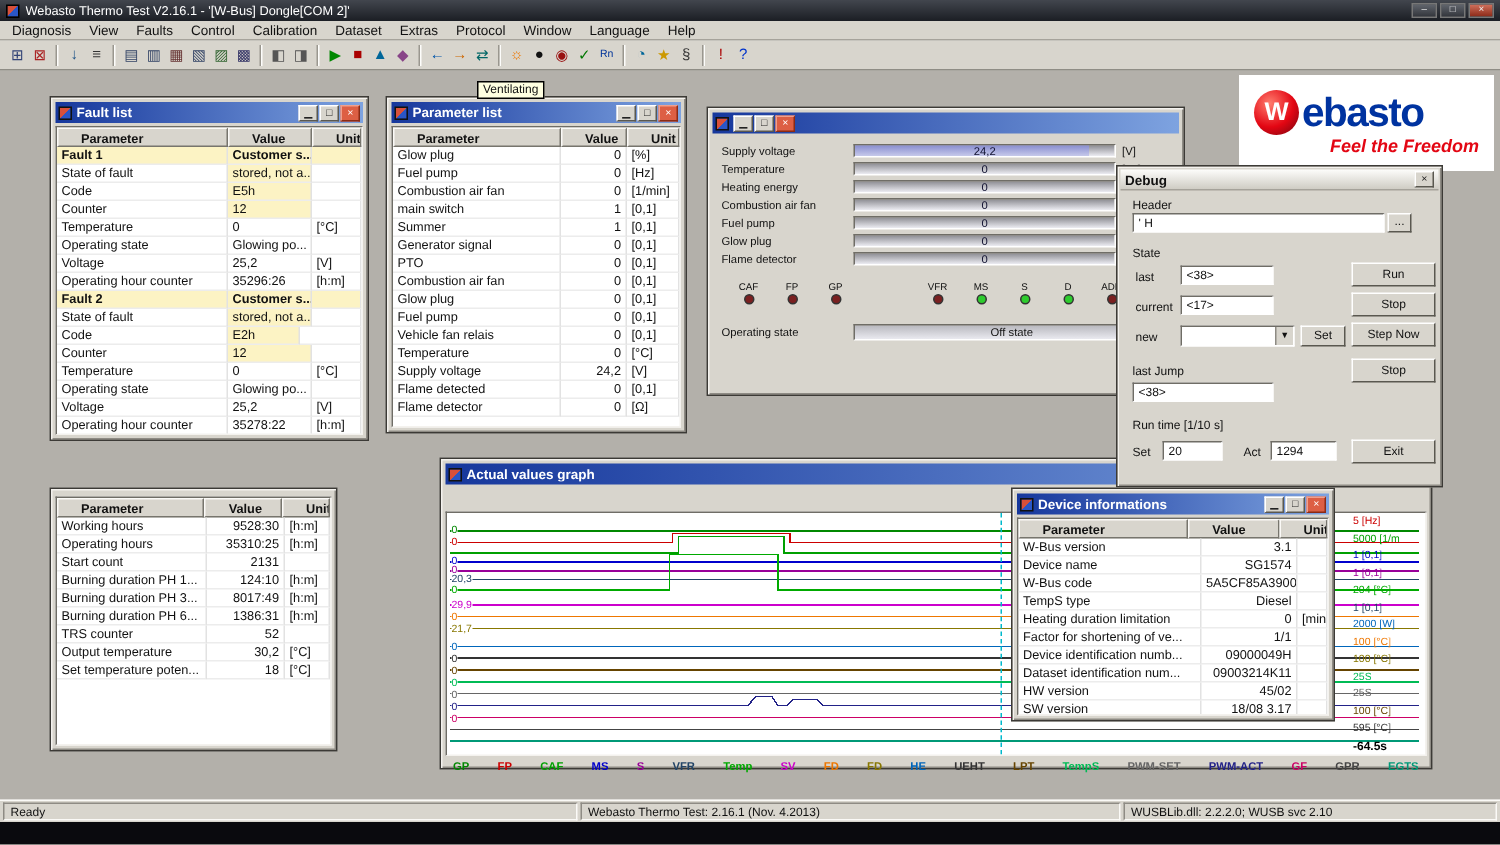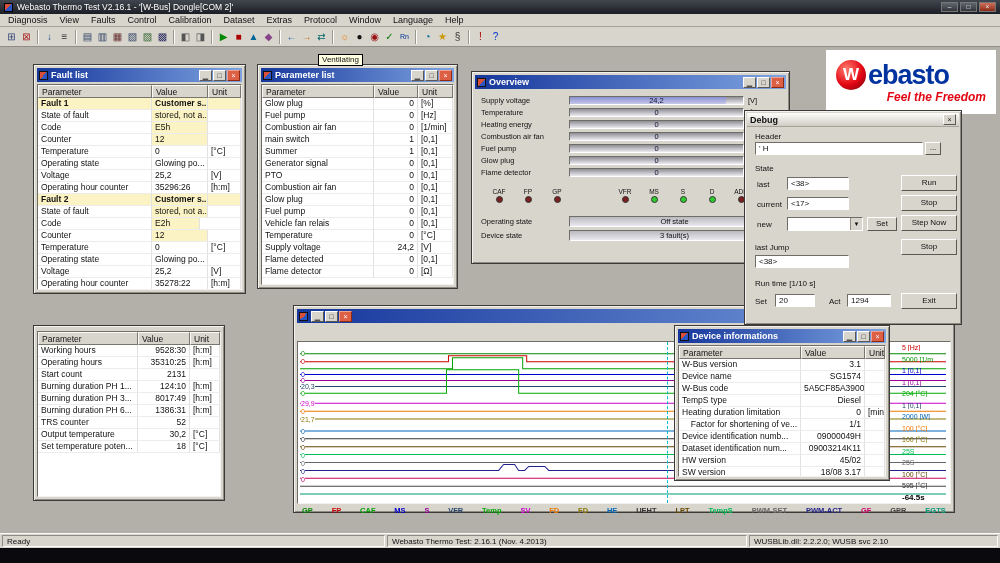--- a/index.html
+++ b/index.html
@@ -25,21 +25,21 @@
 .win-title{height:14px;display:flex;align-items:center;gap:3px;padding:0 2px;background:linear-gradient(90deg,#16379c,#7ea3e0);flex:0 0 auto;}
 .win-title .t{color:#fff;font-size:9px;font-weight:bold;flex:1;white-space:nowrap;overflow:hidden;}
 .win-ico{width:9px;height:9px;background:linear-gradient(135deg,#d8503a 50%,#2a56c6 50%);border:1px solid #111;flex:0 0 auto;}
 .win-btns{display:flex;gap:1px;}
 .wbtn{width:13px;height:11px;background:#d8d5cd;border:1px solid;border-color:#fff #5a5850 #5a5850 #fff;font-size:7px;line-height:9px;text-align:center;color:#222;}
 .wbtn.close{background:#dd5f44;color:#fff;border-color:#f0a08c #8c2a14 #8c2a14 #f0a08c;}
 
 
 .tbl{margin-top:2px;background:#fff;border:1px solid;border-color:#6f6d66 #f4f2ee #f4f2ee #6f6d66;flex:1;overflow:hidden;}
 .thead{display:flex;background:#d8d5cd;}
-.th{font-size:8.5px;height:13px;line-height:12px;padding:0 3px;border:1px solid;border-color:#fbfaf7 #77756d #77756d #fbfaf7;white-space:nowrap;overflow:hidden;}
+.th{font-size:8.5px;height:13px;line-height:12px;padding:0 15px;border:1px solid;border-color:#fbfaf7 #77756d #77756d #fbfaf7;white-space:nowrap;overflow:hidden;font-weight:bold;}
 .trow{display:flex;height:12px;background:#fff;}
 .tcell{font-size:8.5px;line-height:11px;padding:0 3px;border-right:1px solid #e2e2e2;border-bottom:1px solid #ececec;white-space:nowrap;overflow:hidden;}
 .r-fault .tcell{background:#fcf3c4;font-weight:bold;}
 .tcell.vh{background:#fcf3c4;}
 .va-right .tcell.col-value{text-align:right;}
 
 
 .ov-body{flex:1;padding:5px 6px 0 6px;display:flex;flex-direction:column;}
 .ov-row{display:flex;align-items:center;height:12px;}
 .ov-label{width:88px;font-size:7.5px;white-space:nowrap;overflow:hidden;}
@@ -357,21 +357,20 @@
         <div class="tcell col-param" style="width: 112px;">Flame detector</div>
         <div class="tcell col-value" style="width: 44px;">0</div>
         <div class="tcell col-unit" style="flex: 1 1 0%;">[Ω]</div>
       </div>
     </div>
 </div>
 
 <div class="win" style="left:471px;top:71px;width:319px;height:193px;z-index:2">
   <div class="win-title">
     <div class="win-ico"></div>
-    <div class="t">Overview</div>
     <div class="win-btns">
       <div class="wbtn">▁</div>
       <div class="wbtn">□</div>
       <div class="wbtn close">×</div>
     </div>
   </div>
   <div class="ov-body">
     <div>
         <div class="ov-row">
           <div class="ov-label">Supply voltage</div>
@@ -466,31 +465,28 @@
             <div class="ll">ADR</div>
             <div class="dot" style="background: rgb(122, 32, 32);"></div>
           </div>
         </div>
       </div>
     <div class="ov-states">
         <div class="ov-state">
           <div class="sl">Operating state</div>
           <div class="sv">Off state</div>
         </div>
-        <div class="ov-state">
-          <div class="sl">Device state</div>
-          <div class="sv">3 fault(s)</div>
-        </div>
       </div>
   </div>
 </div>
 
 <div class="win" style="left:293px;top:305px;width:662px;height:208px;z-index:1">
   <div class="win-title">
     <div class="win-ico"></div>
+    <div class="t">Actual values graph</div>
     <div class="win-btns">
       <div class="wbtn">▁</div>
       <div class="wbtn">□</div>
       <div class="wbtn close">×</div>
     </div>
   </div>
   <div class="graph-body">
     <div class="plot" id="plot">
       <svg id="plot-svg" viewBox="0 0 650 163" preserveAspectRatio="none">
           <polyline points="2,12 646,12" fill="none" stroke="#008800" stroke-width="1" shape-rendering="crispEdges"></polyline>
@@ -661,21 +657,21 @@
         <div class="tcell col-param" style="width: 122px;">TempS type</div>
         <div class="tcell col-value" style="width: 64px;">Diesel</div>
         <div class="tcell col-unit" style="flex: 1 1 0%;"></div>
       </div>
       <div class="trow">
         <div class="tcell col-param" style="width: 122px;">Heating duration limitation</div>
         <div class="tcell col-value" style="width: 64px;">0</div>
         <div class="tcell col-unit" style="flex: 1 1 0%;">[min]</div>
       </div>
       <div class="trow">
-        <div class="tcell col-param" style="width: 122px; text-align: right;">Factor for shortening of ve...</div>
+        <div class="tcell col-param" style="width: 122px;">Factor for shortening of ve...</div>
         <div class="tcell col-value" style="width: 64px;">1/1</div>
         <div class="tcell col-unit" style="flex: 1 1 0%;"></div>
       </div>
       <div class="trow">
         <div class="tcell col-param" style="width: 122px;">Device identification numb...</div>
         <div class="tcell col-value" style="width: 64px;">09000049H</div>
         <div class="tcell col-unit" style="flex: 1 1 0%;"></div>
       </div>
       <div class="trow">
         <div class="tcell col-param" style="width: 122px;">Dataset identification num...</div>

